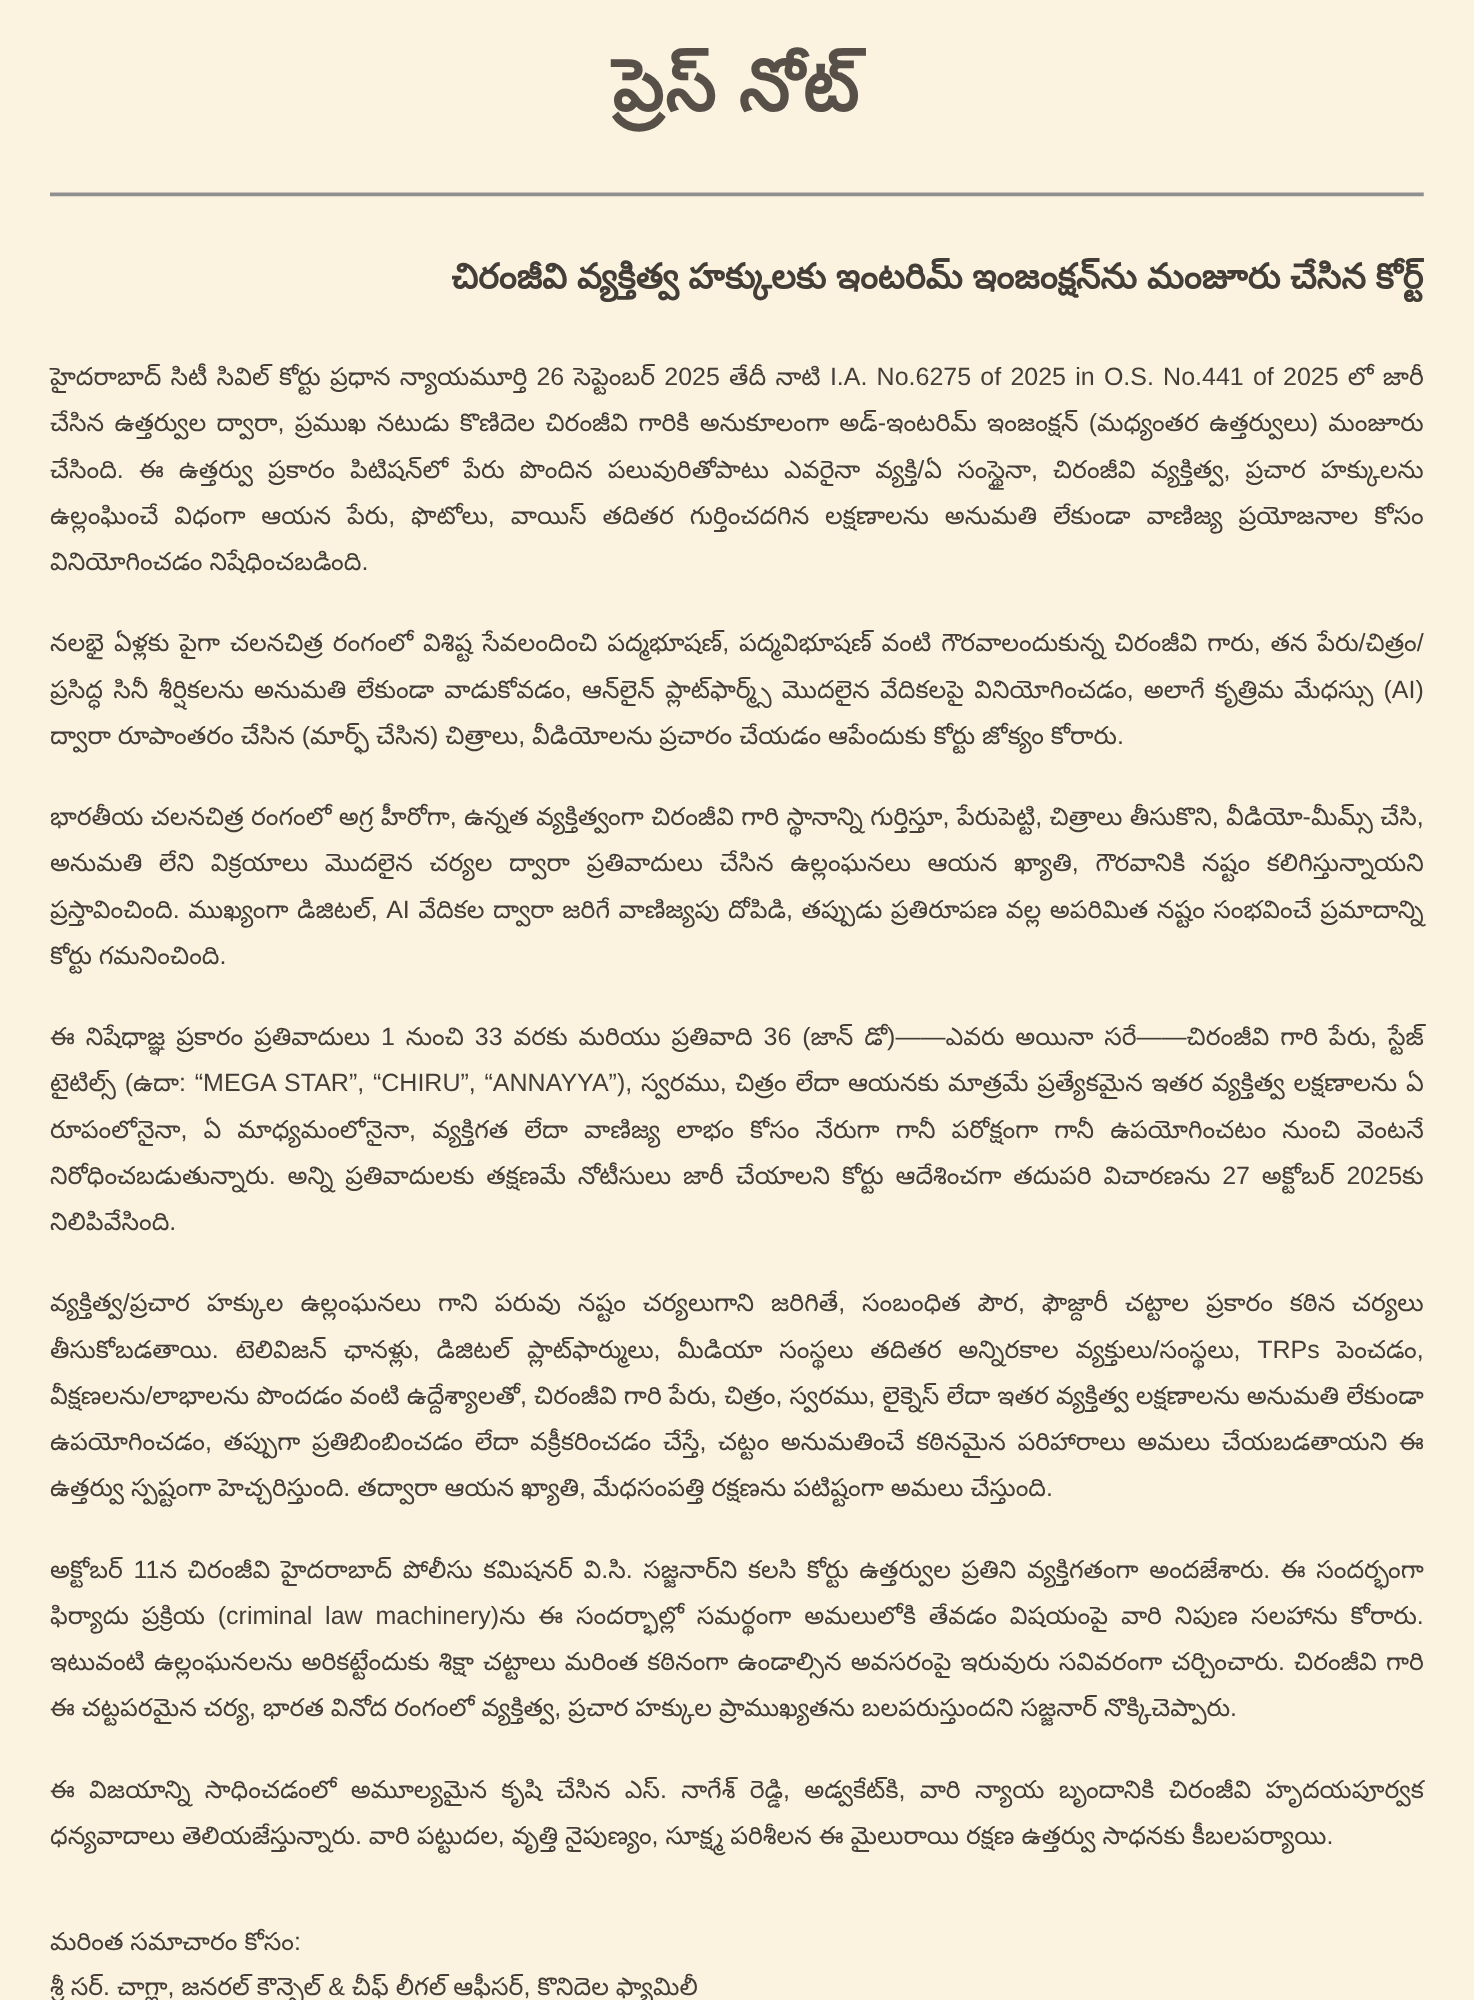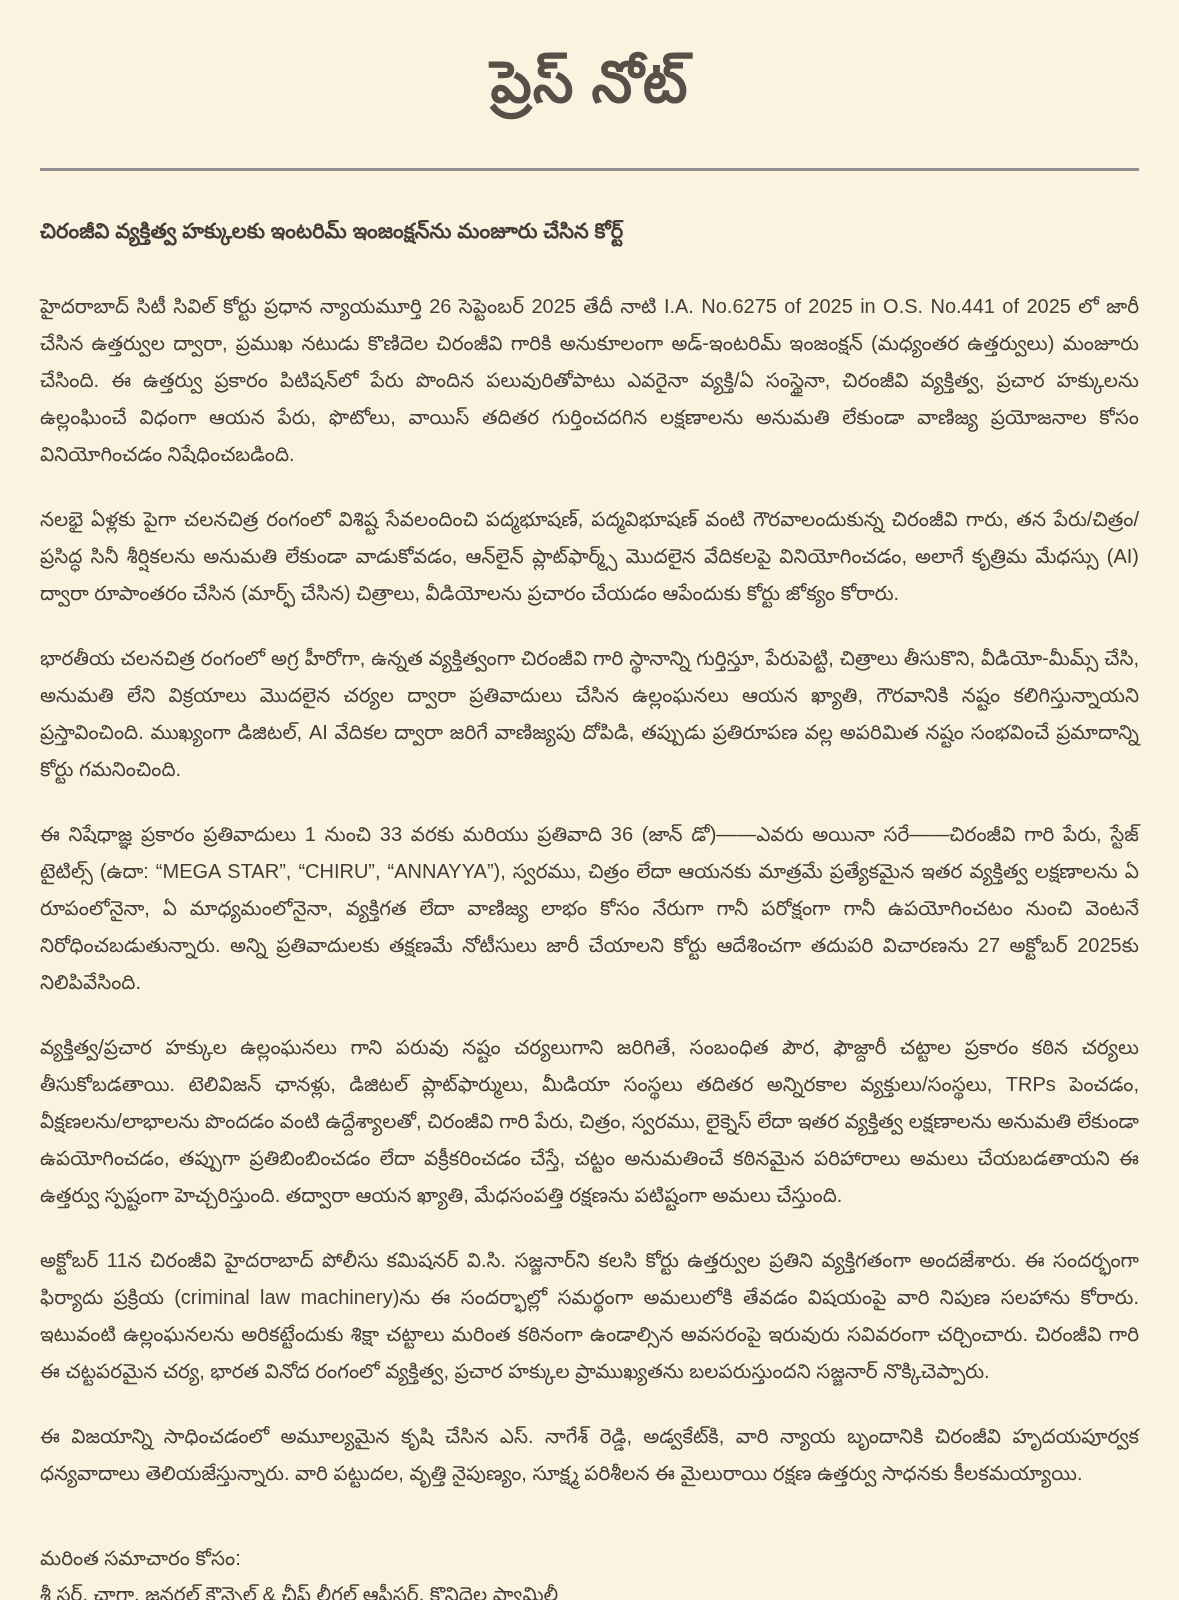--- a/index.html
+++ b/index.html
@@ -19,33 +19,34 @@
     min-height:1600px;
     box-sizing:border-box;
     padding:34px 40px 40px 40px;
     background:var(--bg);
   }
   .title{
     text-align:center;
     font-size:58px;
     font-weight:700;
     color:var(--title);
-    margin:14px 0 0 0;
+    margin:1px 0 0 0;
     letter-spacing:1px;
   }
   .rule{
     height:3px;
     background:var(--rule);
     margin-top:38px;
   }
   .heading{
-    font-size:21px;
+    font-size:28px;
     font-weight:700;
     margin:48px 0 0 0;
     color:var(--text);
+    text-align:right;
   }
   .paragraphs{margin-top:40px;}
   .para{
     font-size:20px;
     line-height:1.85;
     text-align:justify;
     margin:0 0 28px 0;
   }
   .bold{font-weight:400;}
   .contact{margin-top:48px;}
@@ -66,21 +67,21 @@
 
   <h2 class="heading">చిరంజీవి వ్యక్తిత్వ హక్కులకు ఇంటరిమ్ ఇంజంక్షన్‌ను మంజూరు చేసిన కోర్ట్</h2>
 
   <div class="paragraphs">
       <p class="para"><span>హైదరాబాద్ సిటీ సివిల్ కోర్టు ప్రధాన న్యాయమూర్తి </span><span class="bold">26 సెప్టెంబర్ 2025</span><span> తేదీ నాటి </span><span class="bold">I.A. No.6275 of 2025 in O.S. No.441 of 2025</span><span> లో జారీ చేసిన ఉత్తర్వుల ద్వారా, ప్రముఖ నటుడు కొణిదెల చిరంజీవి గారికి అనుకూలంగా అడ్-ఇంటరిమ్ ఇంజంక్షన్ (మధ్యంతర ఉత్తర్వులు) మంజూరు చేసింది. ఈ ఉత్తర్వు ప్రకారం పిటిషన్‌లో పేరు పొందిన పలువురితోపాటు ఎవరైనా వ్యక్తి/ఏ సంస్థైనా, చిరంజీవి వ్యక్తిత్వ, ప్రచార హక్కులను ఉల్లంఘించే విధంగా ఆయన పేరు, ఫొటోలు, వాయిస్ తదితర గుర్తించదగిన లక్షణాలను అనుమతి లేకుండా వాణిజ్య ప్రయోజనాల కోసం వినియోగించడం నిషేధించబడింది.</span></p>
       <p class="para"><span>నలభై ఏళ్లకు పైగా చలనచిత్ర రంగంలో విశిష్ట సేవలందించి పద్మభూషణ్, పద్మవిభూషణ్ వంటి గౌరవాలందుకున్న చిరంజీవి గారు, తన పేరు/చిత్రం/ప్రసిద్ధ సినీ శీర్షికలను అనుమతి లేకుండా వాడుకోవడం, ఆన్‌లైన్ ప్లాట్‌ఫార్మ్స్ మొదలైన వేదికలపై వినియోగించడం, అలాగే కృత్రిమ మేధస్సు (AI) ద్వారా రూపాంతరం చేసిన (మార్ఫ్ చేసిన) చిత్రాలు, వీడియోలను ప్రచారం చేయడం ఆపేందుకు కోర్టు జోక్యం కోరారు.</span></p>
       <p class="para"><span>భారతీయ చలనచిత్ర రంగంలో అగ్ర హీరోగా, ఉన్నత వ్యక్తిత్వంగా చిరంజీవి గారి స్థానాన్ని గుర్తిస్తూ, పేరుపెట్టి, చిత్రాలు తీసుకొని, వీడియో-మీమ్స్ చేసి, అనుమతి లేని విక్రయాలు మొదలైన చర్యల ద్వారా ప్రతివాదులు చేసిన ఉల్లంఘనలు ఆయన ఖ్యాతి, గౌరవానికి నష్టం కలిగిస్తున్నాయని ప్రస్తావించింది. ముఖ్యంగా డిజిటల్, AI వేదికల ద్వారా జరిగే వాణిజ్యపు దోపిడి, తప్పుడు ప్రతిరూపణ వల్ల అపరిమిత నష్టం సంభవించే ప్రమాదాన్ని కోర్టు గమనించింది.</span></p>
       <p class="para"><span>ఈ నిషేధాజ్ఞ ప్రకారం ప్రతివాదులు </span><span class="bold">1</span><span> నుంచి </span><span class="bold">33</span><span> వరకు మరియు ప్రతివాది </span><span class="bold">36</span><span> (జాన్ డో)——ఎవరు అయినా సరే——చిరంజీవి గారి పేరు, స్టేజ్ టైటిల్స్ (ఉదా: </span><span class="bold">“MEGA STAR”, “CHIRU”, “ANNAYYA”</span><span>), స్వరము, చిత్రం లేదా ఆయనకు మాత్రమే ప్రత్యేకమైన ఇతర వ్యక్తిత్వ లక్షణాలను ఏ రూపంలోనైనా, ఏ మాధ్యమంలోనైనా, వ్యక్తిగత లేదా వాణిజ్య లాభం కోసం నేరుగా గానీ పరోక్షంగా గానీ ఉపయోగించటం నుంచి వెంటనే నిరోధించబడుతున్నారు. అన్ని ప్రతివాదులకు తక్షణమే నోటీసులు జారీ చేయాలని కోర్టు ఆదేశించగా తదుపరి విచారణను </span><span class="bold">27 అక్టోబర్ 2025</span><span>కు నిలిపివేసింది.</span></p>
       <p class="para"><span>వ్యక్తిత్వ/ప్రచార హక్కుల ఉల్లంఘనలు గాని పరువు నష్టం చర్యలుగాని జరిగితే, సంబంధిత పౌర, ఫౌజ్దారీ చట్టాల ప్రకారం కఠిన చర్యలు తీసుకోబడతాయి. టెలివిజన్ ఛానళ్లు, డిజిటల్ ప్లాట్‌ఫార్ములు, మీడియా సంస్థలు తదితర అన్నిరకాల వ్యక్తులు/సంస్థలు, </span><span class="bold">TRPs</span><span> పెంచడం, వీక్షణలను/లాభాలను పొందడం వంటి ఉద్దేశ్యాలతో, చిరంజీవి గారి పేరు, చిత్రం, స్వరము, లైక్నెస్ లేదా ఇతర వ్యక్తిత్వ లక్షణాలను అనుమతి లేకుండా ఉపయోగించడం, తప్పుగా ప్రతిబింబించడం లేదా వక్రీకరించడం చేస్తే, చట్టం అనుమతించే కఠినమైన పరిహారాలు అమలు చేయబడతాయని ఈ ఉత్తర్వు స్పష్టంగా హెచ్చరిస్తుంది. తద్వారా ఆయన ఖ్యాతి, మేధసంపత్తి రక్షణను పటిష్టంగా అమలు చేస్తుంది.</span></p>
       <p class="para"><span>అక్టోబర్ </span><span class="bold">11</span><span>న చిరంజీవి హైదరాబాద్ పోలీసు కమిషనర్ వి.సి. సజ్జనార్‌ని కలసి కోర్టు ఉత్తర్వుల ప్రతిని వ్యక్తిగతంగా అందజేశారు. ఈ సందర్భంగా ఫిర్యాదు ప్రక్రియ </span><span class="bold">(criminal law machinery)</span><span>ను ఈ సందర్భాల్లో సమర్థంగా అమలులోకి తేవడం విషయంపై వారి నిపుణ సలహాను కోరారు. ఇటువంటి ఉల్లంఘనలను అరికట్టేందుకు శిక్షా చట్టాలు మరింత కఠినంగా ఉండాల్సిన అవసరంపై ఇరువురు సవివరంగా చర్చించారు. చిరంజీవి గారి ఈ చట్టపరమైన చర్య, భారత వినోద రంగంలో వ్యక్తిత్వ, ప్రచార హక్కుల ప్రాముఖ్యతను బలపరుస్తుందని సజ్జనార్ నొక్కిచెప్పారు.</span></p>
-      <p class="para"><span>ఈ విజయాన్ని సాధించడంలో అమూల్యమైన కృషి చేసిన ఎస్. నాగేశ్ రెడ్డి, అడ్వకేట్‌కి, వారి న్యాయ బృందానికి చిరంజీవి హృదయపూర్వక ధన్యవాదాలు తెలియజేస్తున్నారు. వారి పట్టుదల, వృత్తి నైపుణ్యం, సూక్ష్మ పరిశీలన ఈ మైలురాయి రక్షణ ఉత్తర్వు సాధనకు కీలకమయ్యాయి.</span></p>
+      <p class="para"><span>ఈ విజయాన్ని సాధించడంలో అమూల్యమైన కృషి చేసిన ఎస్. నాగేశ్ రెడ్డి, అడ్వకేట్‌కి, వారి న్యాయ బృందానికి చిరంజీవి హృదయపూర్వక ధన్యవాదాలు తెలియజేస్తున్నారు. వారి పట్టుదల, వృత్తి నైపుణ్యం, సూక్ష్మ పరిశీలన ఈ మైలురాయి రక్షణ ఉత్తర్వు సాధనకు కీబలపర్యాయి.</span></p>
     </div>
 
   <div class="contact">
     <p>మరింత సమాచారం కోసం:</p>
     <p>శ్రీ సర్. చాగ్లా, జనరల్ కౌన్సెల్ &amp; చీఫ్ లీగల్ ఆఫీసర్, కొనిదెల ఫ్యామిలీ</p>
 
   </div>
 
 </div>
 

